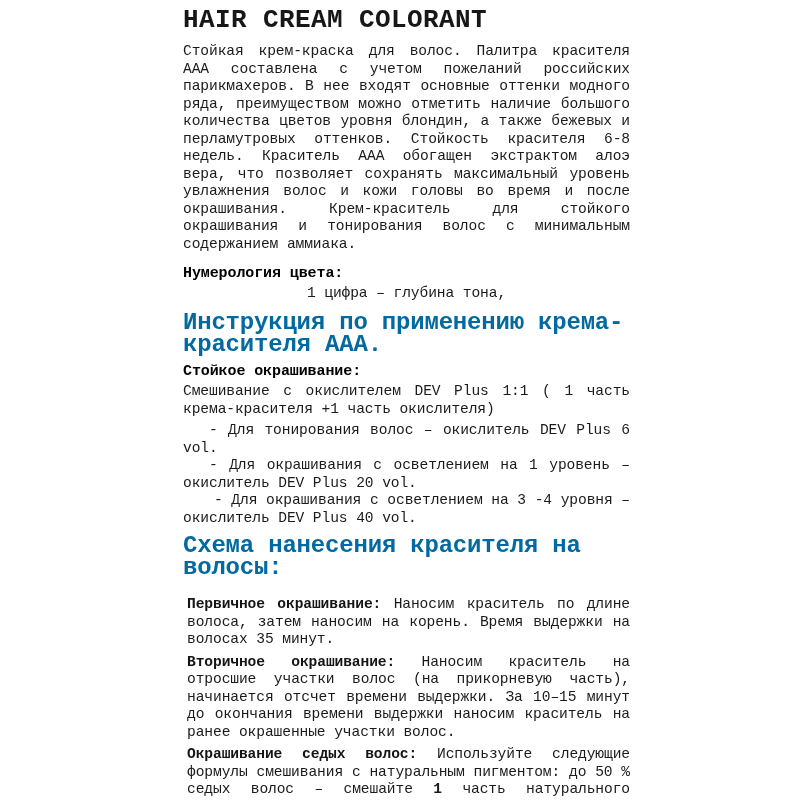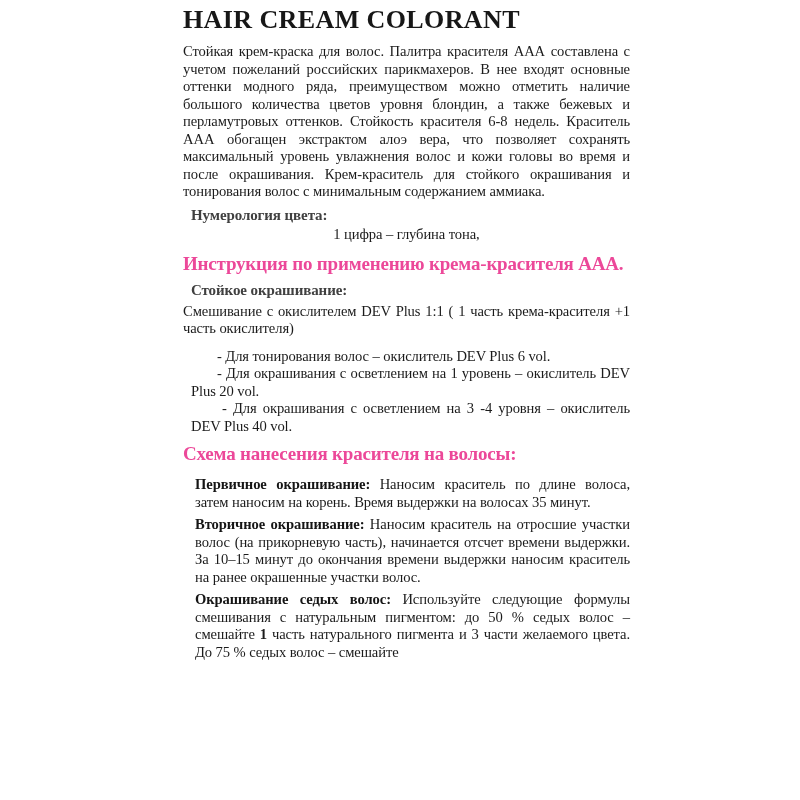--- a/index.html
+++ b/index.html
@@ -2,73 +2,73 @@
 <html><head>
 <meta charset="utf-8">
 <style>
   html, body { margin: 0; padding: 0; background: #ffffff; }
   .page {
     width: 800px;
     height: 800px;
     box-sizing: border-box;
     background: #ffffff;
     padding: 6px 170px 0 183px;
-    font-family: Liberation Serif, serif;
+    font-family: Liberation Mono, monospace;
     color: #1b1b1b;
     overflow: hidden;
     letter-spacing: -0.1px;
   }
   .doc-title {
     font-size: 26px;
     font-weight: bold;
     color: #171717;
     letter-spacing: 0.4px;
     margin: 0 0 9px 0;
     line-height: 28px;
   }
   .body-text {
     font-size: 14.6px;
     line-height: 17.5px;
     text-align: justify;
     margin: 0;
   }
-  .intro { margin-bottom: 6px; }
+  .intro { margin-bottom: 12px; }
   .sub-head {
     font-size: 15px;
     font-weight: bold;
     line-height: 17.5px;
-    margin: 0 0 2px 8px;
-    color: #404040;
+    margin: 0 0 2px 0;
+    color: #000000;
   }
   .num-list { margin: 0 0 10px 0; }
   .num-list .line {
     font-size: 14.6px;
     line-height: 17px;
     text-align: center;
   }
   .blue-head {
-    font-size: 19px;
+    font-size: 24px;
     font-weight: bold;
-    color: #ec4899;
+    color: #0369a1;
     line-height: 22px;
     margin: 0 0 7px 0;
     letter-spacing: -0.2px;
   }
-  .blue-head.second { margin-top: 8px; margin-bottom: 11px; }
+  .blue-head.second { margin-top: 8px; margin-bottom: 17px; }
   .perm-head { margin-bottom: 3px; }
-  .mixing { margin-bottom: 10px; }
-  .options { margin: 0 0 8px 8px; }
+  .mixing { margin-bottom: 4px; }
+  .options { margin: 0 0 8px 0; }
   .options .opt {
     font-size: 14.6px;
     line-height: 17.5px;
     text-align: justify;
     text-indent: 26px;
   }
   .options .opt:last-child { text-indent: 31px; }
-  .scheme-para { margin: 0 0 5px 12px; }
+  .scheme-para { margin: 0 0 5px 4px; }
   .scheme-para:last-child { margin-bottom: 0; }
   .lbl { font-weight: bold; color: #151515; }
   .b { font-weight: bold; }
 </style>
 </head>
 <body>
 
 <div class="page">
 
   <h1 class="doc-title">HAIR CREAM COLORANT</h1>

